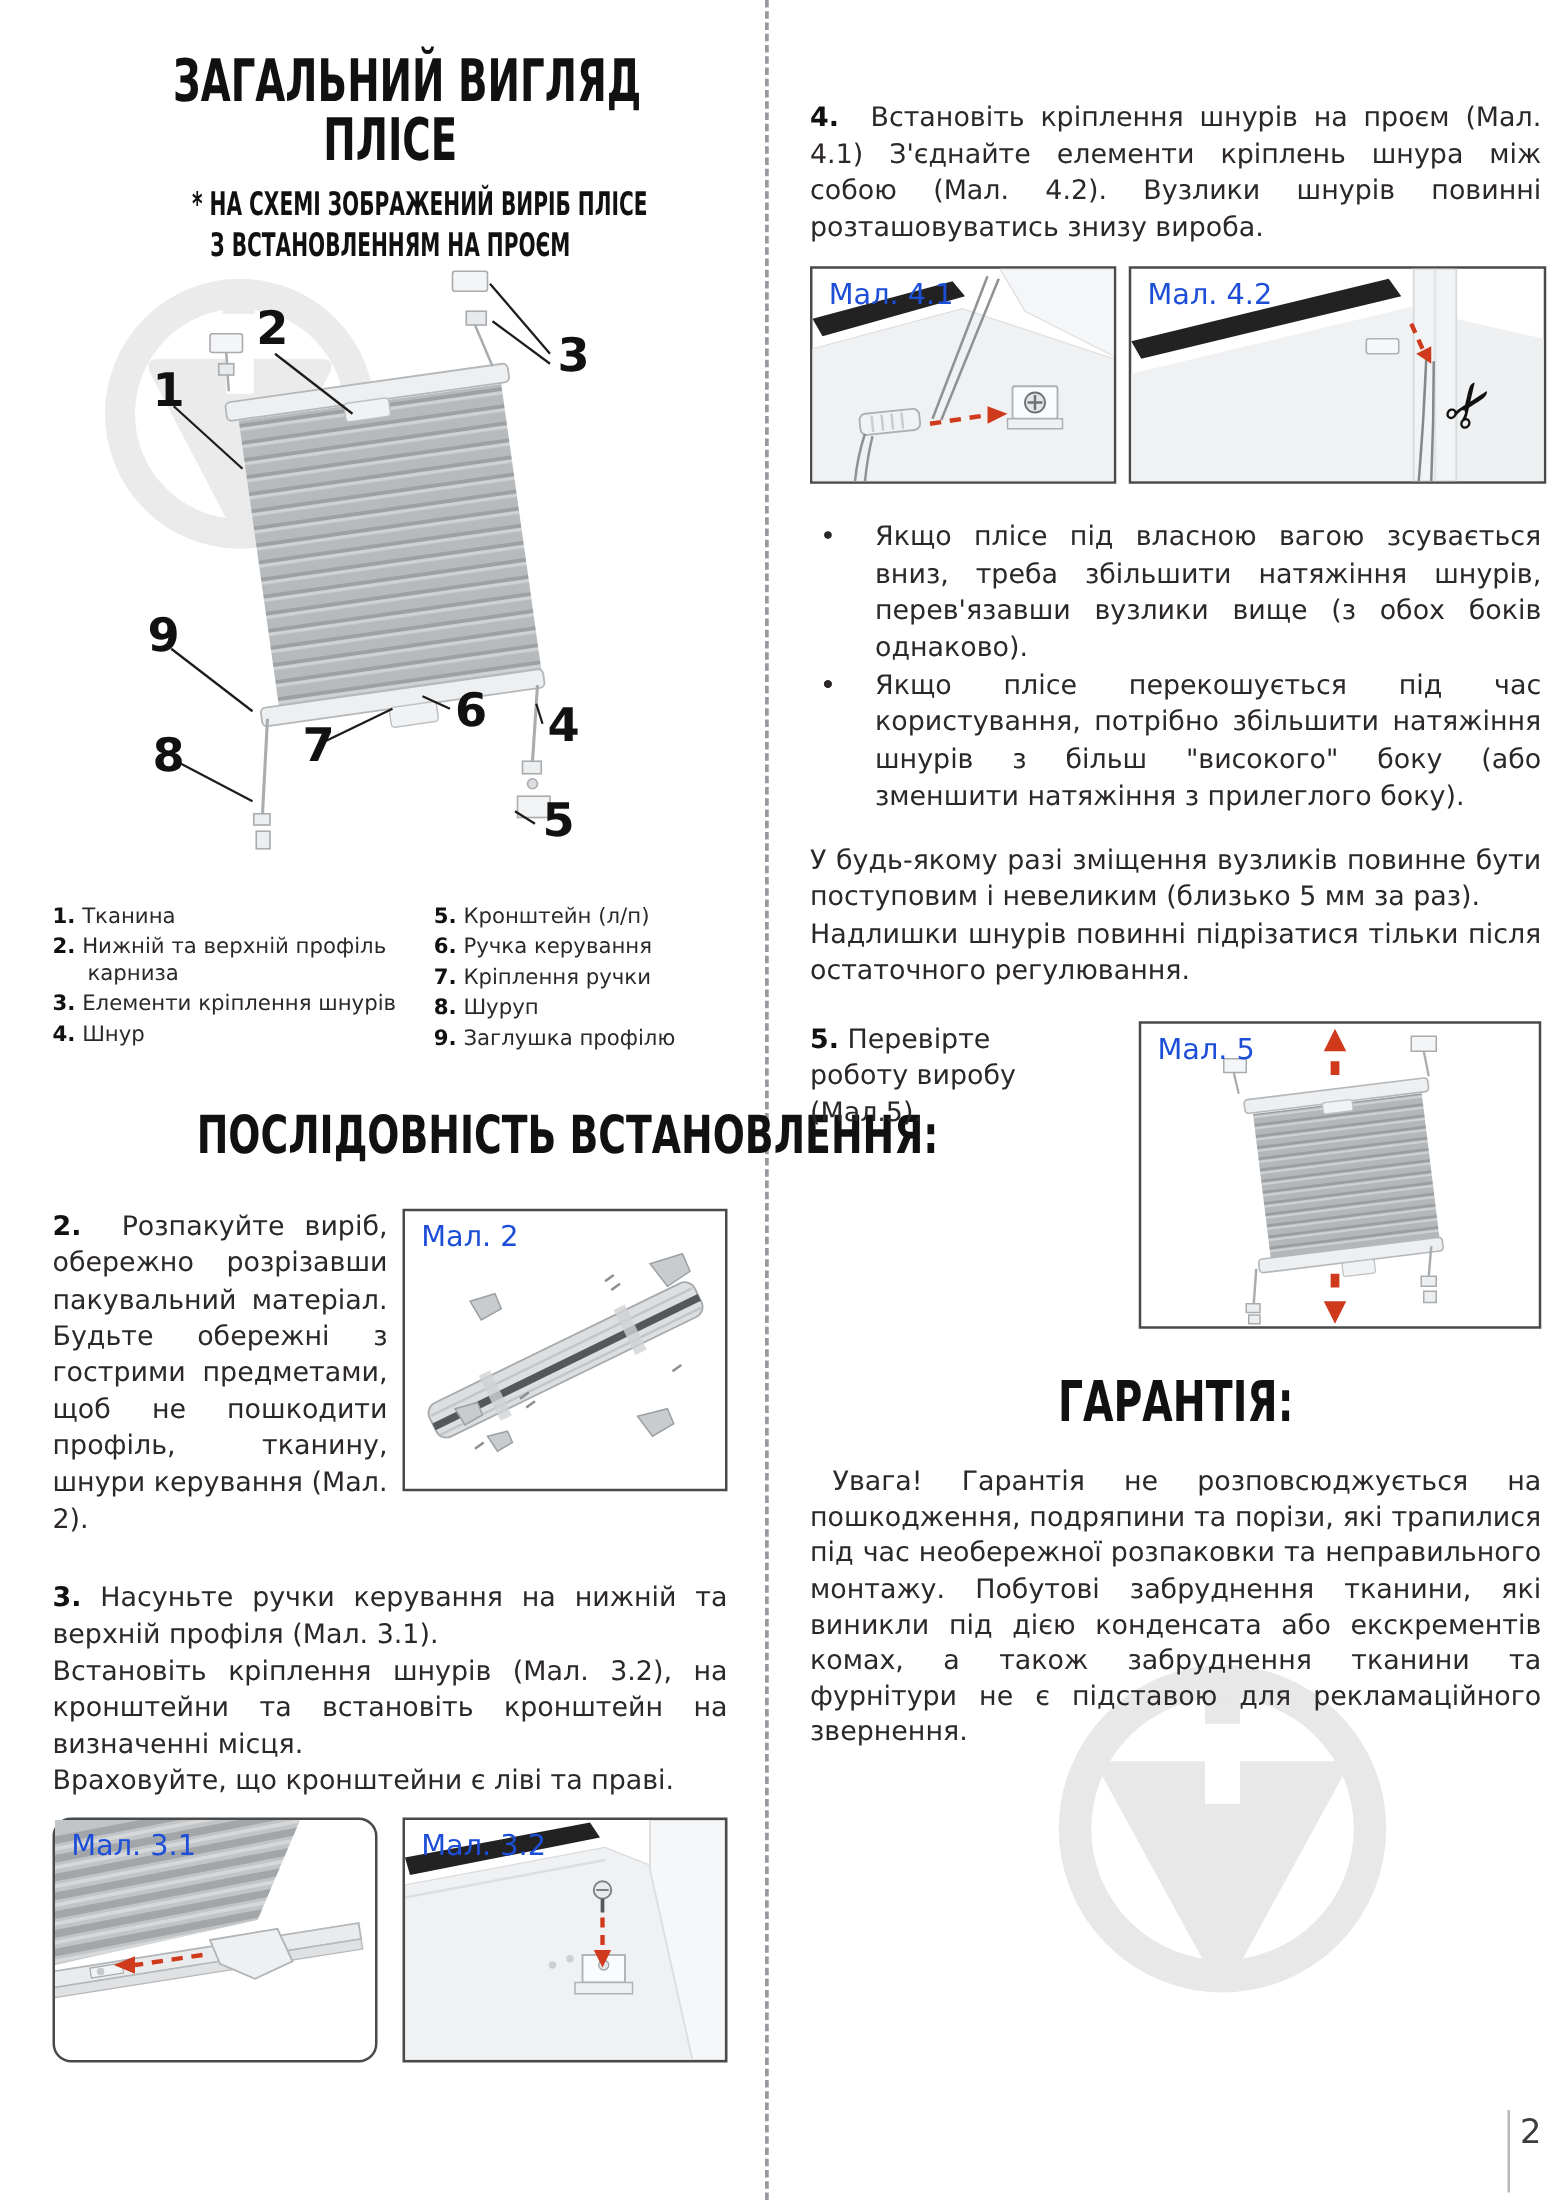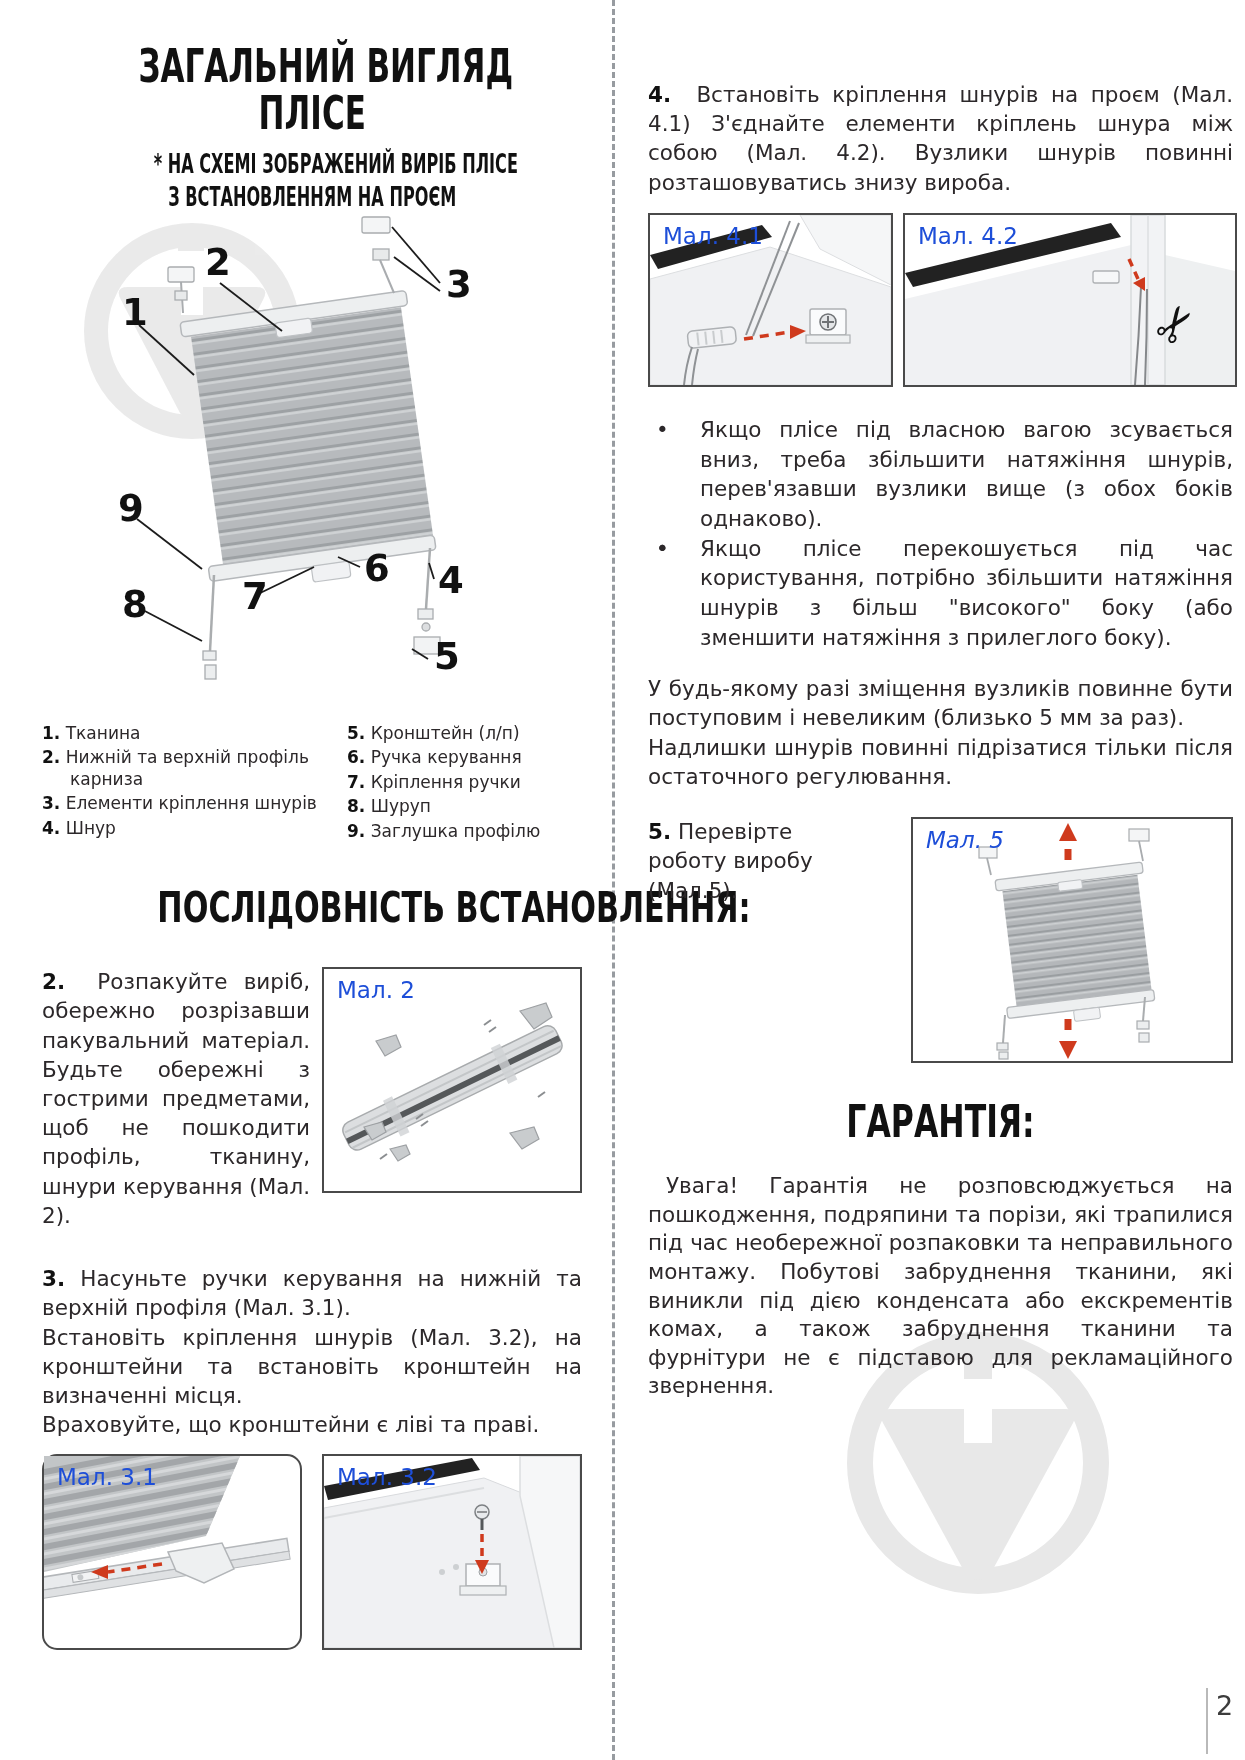--- a/index.html
+++ b/index.html
@@ -336,21 +336,21 @@
   <div class="bt zup" style="margin-top:22px;">
     <p>У будь-якому разі зміщення вузликів повинне бути поступовим і невеликим (близько 5 мм за раз).</p>
     <p>Надлишки шнурів повинні підрізатися тільки після остаточного регулювання.</p>
   </div>
 
   <div class="zup" style="display:flex;margin-top:26px;">
     <div class="bt" style="width:240px;text-align:left;">
       <span class="stepnum">5.</span>&nbsp;<span>Перевірте</span><br>
       <span>роботу виробу (Мал.5).</span>
     </div>
-    <div class="figbox" style="width:318px;height:242px;margin-left:auto;font-style:italic;">
+    <div class="figbox" style="width:318px;height:242px;margin-left:auto;">
       <div class="figlabel">Мал. 5</div>
       <svg width="318" height="242" viewBox="0 0 318 242">
         <defs>
           <pattern id="pl5" width="8" height="9" patternUnits="userSpaceOnUse">
             <rect width="8" height="9" fill="#b4b7ba"></rect>
             <rect width="8" height="2.5" fill="#9a9ea1"></rect>
             <rect y="2.5" width="8" height="2" fill="#ced1d3"></rect>
           </pattern>
         </defs>
         <g transform="rotate(-7 160 122)">

